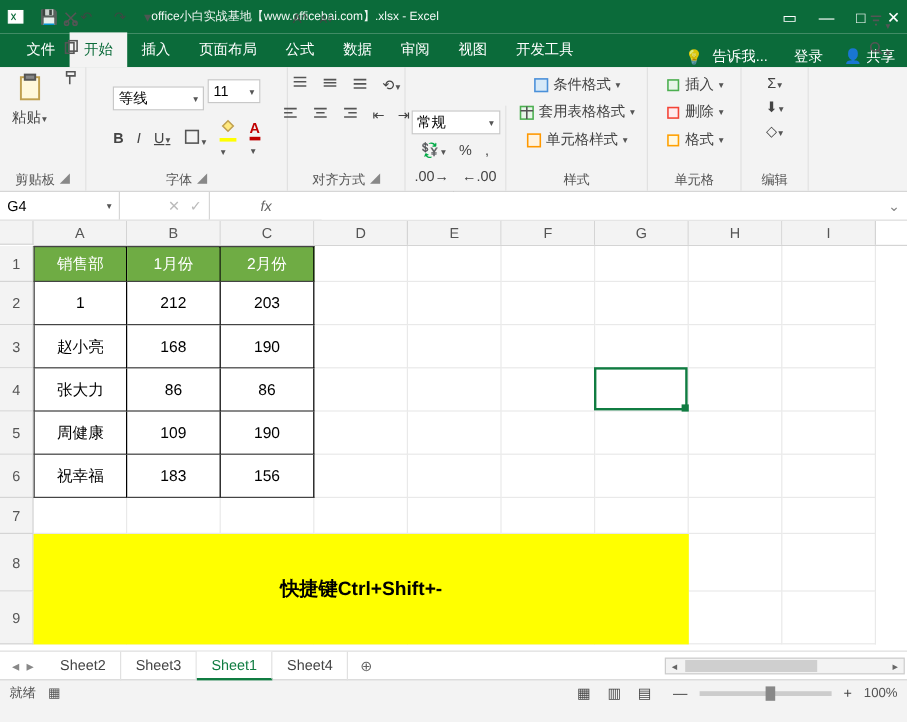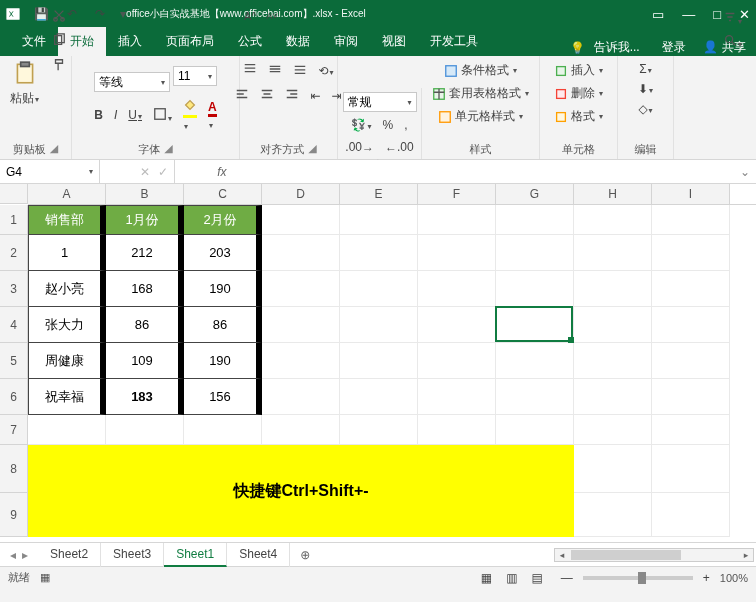--- a/index.html
+++ b/index.html
@@ -40,21 +40,21 @@
 .fbar .xv { display:flex; gap:8px; padding:0 6px; color:#bbb; border-right:1px solid #d6d6d6; height:100%; align-items:center; }
 
 .grid-wrap { position:relative; height: 358px; background:#fff; overflow:hidden; }
 .colheads { display:flex; margin-left:28px; border-bottom:1px solid #d4d4d4; }
 .colheads .ch { width:78px; text-align:center; font-size:12px; color:#555; background:#f3f3f3; border-right:1px solid #d4d4d4; height:20px; line-height:20px; }
 .corner { position:absolute; left:0; top:0; width:28px; height:20px; background:#f3f3f3; border-right:1px solid #d4d4d4; border-bottom:1px solid #d4d4d4; }
 
 .rows { position:relative; }
 .rh { position:absolute; left:0; width:28px; background:#f3f3f3; border-right:1px solid #d4d4d4; border-bottom:1px solid #d4d4d4; text-align:center; font-size:12px; color:#555; }
 .cell { position:absolute; border-right:1px solid #e9e9e9; border-bottom:1px solid #e9e9e9; font-size:13px; display:flex; align-items:center; justify-content:center; }
-.tbl { border-right:6px solid #000000; border-bottom:1px solid #444; }
+.tbl { border-right:1px solid #000000; border-bottom:1px solid #444; }
 .hd { background:#6fac44; color:#fff; font-weight:500; }
 
 .yellow { position:absolute; background:#ffff00; font-size:16px; font-weight:bold; display:flex; align-items:center; justify-content:center; }
 
 .sel-cell { position:absolute; border:2px solid #107c41; pointer-events:none; }
 .sel-cell .hndl { position:absolute; right:-3px; bottom:-3px; width:6px; height:6px; background:#107c41; }
 
 .sheettabs { height:24px; background:#fff; border-top:1px solid #d6d6d6; display:flex; align-items:center; font-size:12px; }
 .sheettabs .nav { display:flex; gap:6px; padding:0 10px; color:#888; }
 .sheettabs .stab { padding:4px 12px; border-right:1px solid #e1e1e1; cursor:pointer; color:#444; }
@@ -445,21 +445,21 @@
       <div class="cell tbl" style="left: 28px; top: 66px; width: 78px; height: 36px; border-left: 1px solid rgb(68, 68, 68);">赵小亮</div>
       <div class="cell tbl" style="left: 106px; top: 66px; width: 78px; height: 36px;">168</div>
       <div class="cell tbl" style="left: 184px; top: 66px; width: 78px; height: 36px;">190</div>
       <div class="cell tbl" style="left: 28px; top: 102px; width: 78px; height: 36px; border-left: 1px solid rgb(68, 68, 68);">张大力</div>
       <div class="cell tbl" style="left: 106px; top: 102px; width: 78px; height: 36px;">86</div>
       <div class="cell tbl" style="left: 184px; top: 102px; width: 78px; height: 36px;">86</div>
       <div class="cell tbl" style="left: 28px; top: 138px; width: 78px; height: 36px; border-left: 1px solid rgb(68, 68, 68);">周健康</div>
       <div class="cell tbl" style="left: 106px; top: 138px; width: 78px; height: 36px;">109</div>
       <div class="cell tbl" style="left: 184px; top: 138px; width: 78px; height: 36px;">190</div>
       <div class="cell tbl" style="left: 28px; top: 174px; width: 78px; height: 36px; border-left: 1px solid rgb(68, 68, 68);">祝幸福</div>
-      <div class="cell tbl" style="left: 106px; top: 174px; width: 78px; height: 36px; font-weight: bold;">183</div>
+      <div class="cell tbl" style="left: 106px; top: 174px; width: 78px; height: 36px;">183</div>
       <div class="cell tbl" style="left: 184px; top: 174px; width: 78px; height: 36px;">156</div>
       <div class="yellow" style="left: 28px; top: 240px; width: 546px; height: 92px;">快捷键Ctrl+Shift+-</div>
       <div class="sel-cell" style="left: 495px; top: 101px; width: 78px; height: 36px;">
         <div class="hndl"></div>
       </div>
     </div>
 </div>
 
 <div class="sheettabs">
   <div class="nav">

